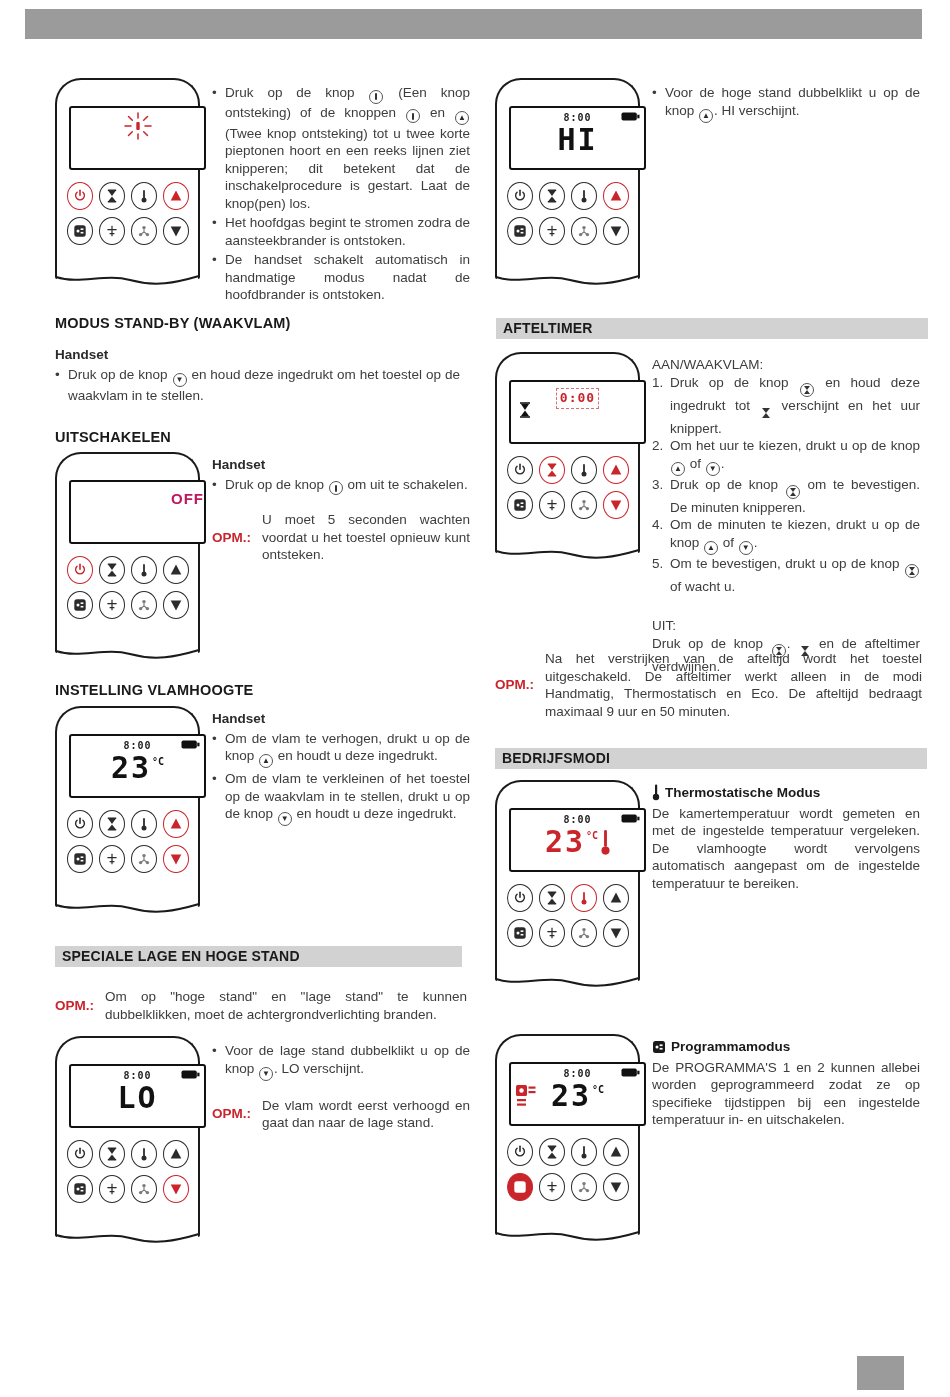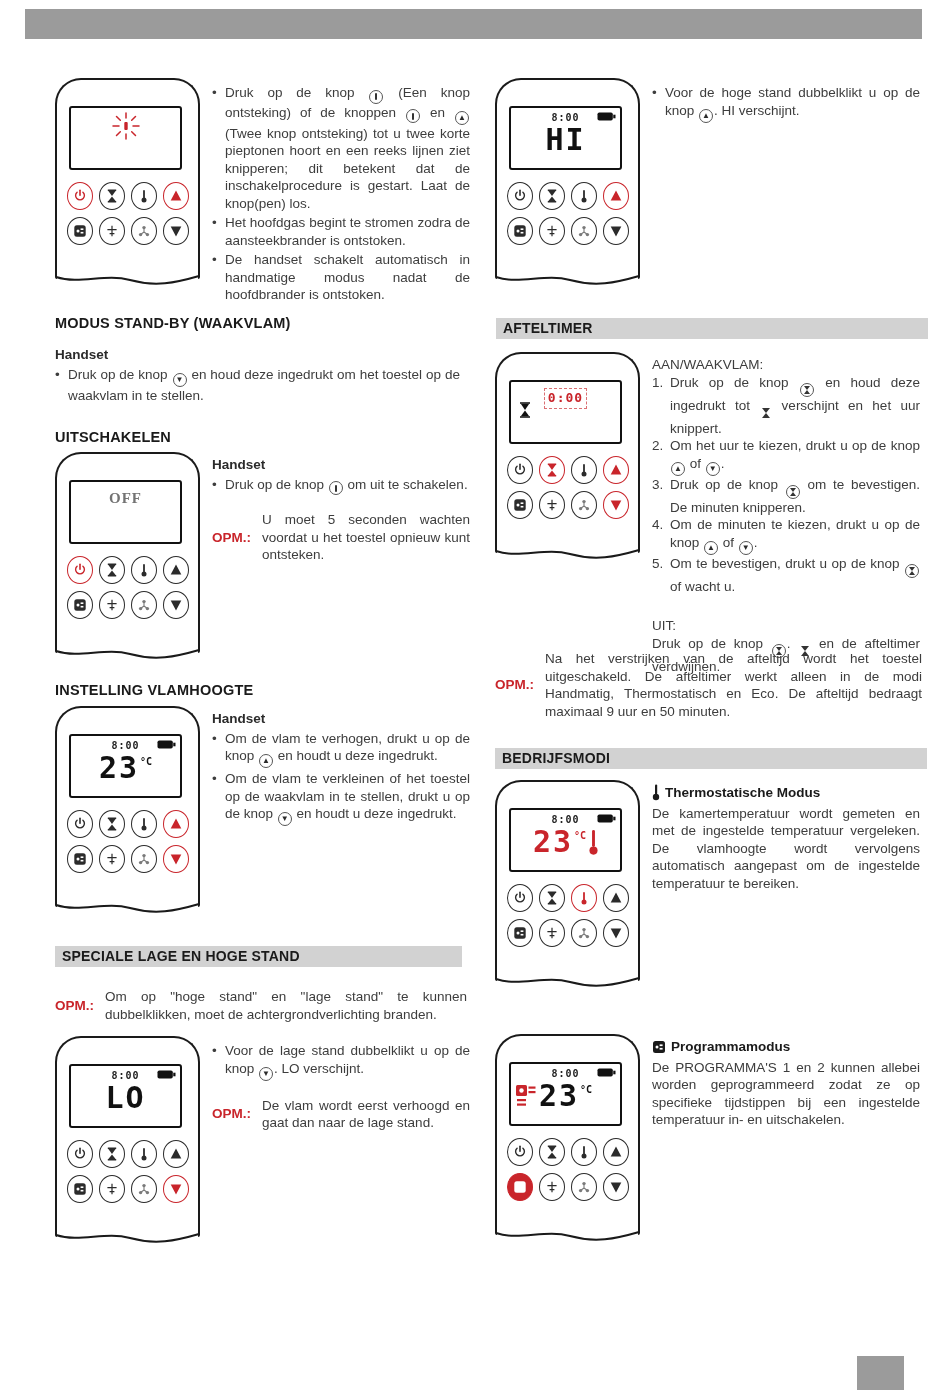--- a/index.html
+++ b/index.html
@@ -33,27 +33,27 @@
   .k-hourglass::before,.k-hourglass-bare::before{content:"";width:0;height:0;border-left:3px solid transparent;border-right:3px solid transparent;border-top:4px solid #333;}
   .k-hourglass::after,.k-hourglass-bare::after{content:"";width:0;height:0;border-left:3px solid transparent;border-right:3px solid transparent;border-bottom:4px solid #333;}
   .k-hourglass-bare{border:none;width:11px;height:14px;vertical-align:-3px;}
   .k-hourglass-bare::before{border-left-width:4px;border-right-width:4px;border-top-width:5px;}
   .k-hourglass-bare::after{border-left-width:4px;border-right-width:4px;border-bottom-width:5px;}
   .k-power::after{content:"";display:block;width:2px;height:7px;background:#333;border-radius:1px;}
   
   .remote{flex:none;width:145px;height:208px;position:relative;}
   .rc-body{position:absolute;left:0;right:0;top:0;bottom:7px;border:2px solid #1a1a1a;border-bottom:none;border-radius:26px 26px 2px 2px;background:#fff;}
   .rc-tear{position:absolute;left:0;bottom:0;width:145px;height:14px;}
-  .rc-disp{position:absolute;left:14px;top:28px;width:113px;height:64px;border:2px solid #111;border-radius:3px;background:#fff;box-sizing:border-box;}
+  .rc-disp{position:absolute;left:14px;top:28px;width:137px;height:64px;border:2px solid #111;border-radius:3px;background:#fff;box-sizing:border-box;}
   .rc-time{position:absolute;top:3px;left:0;right:0;text-align:center;font-family:"DejaVu Sans Mono",monospace;font-weight:bold;font-size:10px;color:#222;letter-spacing:1px;}
   .rc-batt{position:absolute;top:4px;right:4px;line-height:0;}
   .rc-big{position:absolute;top:17px;left:0;right:0;text-align:center;font-family:"DejaVu Sans Mono",monospace;font-weight:bold;font-size:30px;line-height:1;color:#111;letter-spacing:2px;}
   .rc-big.is-redtxt{color:#c9252b;}
   .rc-unit{font-size:10px;letter-spacing:0;position:relative;top:-13px;margin-left:1px;}
-  .rc-off{position:absolute;top:7px;left:0;right:0;text-align:center;font-family:Liberation Serif, serif;font-weight:bold;font-size:15px;color:#737373;letter-spacing:1px;}
+  .rc-off{position:absolute;top:7px;left:0;right:0;text-align:right;font-family:Liberation Sans, sans-serif;font-weight:bold;font-size:15px;color:#be185d;letter-spacing:1px;}
   .rc-flash{position:absolute;top:4px;left:0;right:0;display:flex;justify-content:center;line-height:0;}
   .rc-hg{position:absolute;left:8px;top:20px;line-height:0;}
   .rc-timerval{position:absolute;top:6px;left:0;right:0;text-align:center;}
   .rc-timerval span{display:inline-block;padding:1px 3px;border:1px dashed rgba(201,37,43,.65);color:#c9252b;font-family:"DejaVu Sans Mono",monospace;font-weight:bold;font-size:13px;letter-spacing:1px;}
   .rc-prog{position:absolute;left:5px;top:20px;line-height:0;}
   .rc-keys{position:absolute;left:10px;top:104px;width:125px;display:grid;grid-template-columns:repeat(4,1fr);gap:7px 3px;justify-items:center;}
   .rbtn{width:26px;height:28px;border:1.5px solid currentColor;border-radius:50%;display:flex;align-items:center;justify-content:center;color:#2b2b2b;background:#fff;box-sizing:border-box;}
   .rbtn svg{width:14px;height:14px;}
   .rbtn.is-red{color:#c9252b;}
   .rbtn.is-fill{background:#c9252b;border-color:#c9252b;color:#fff;}

